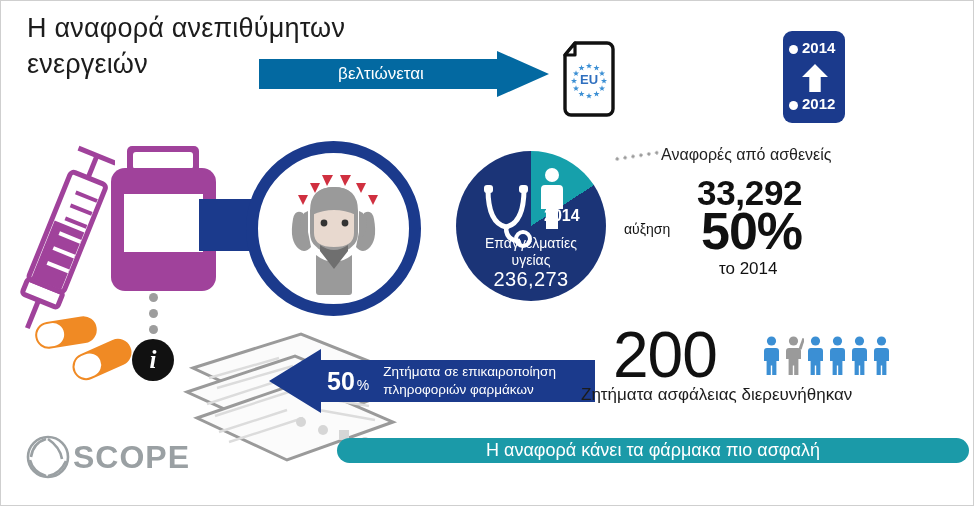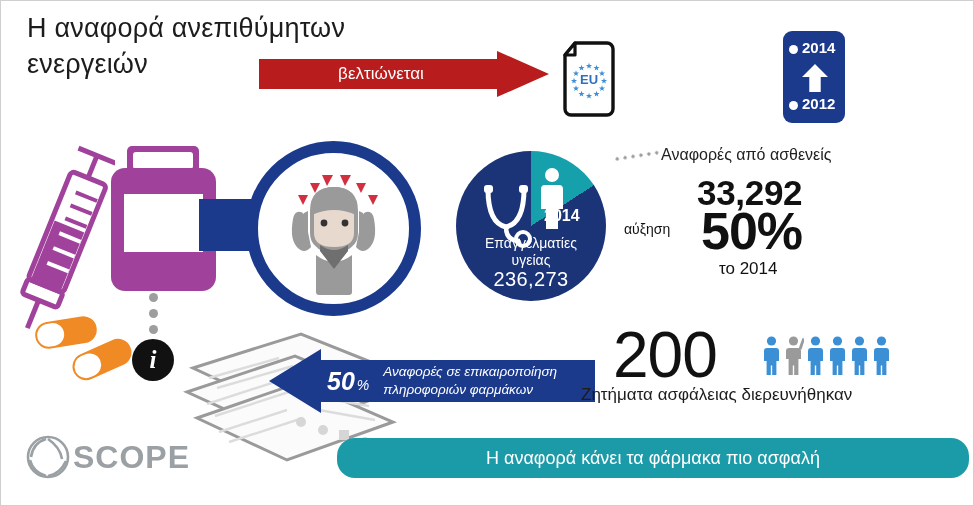--- a/index.html
+++ b/index.html
@@ -18,21 +18,21 @@
   
   #title{
     left:26px;top:10px;width:430px;
     font-size:27px;line-height:1.33;
     color:#1c1c1c;letter-spacing:.2px;
   }
 
   
   #improving-arrow{
     left:258px;top:50px;width:290px;height:46px;
-    background:#b91c1c;
+    background:#0369a1;
     clip-path:polygon(0 8px,238px 8px,238px 0,290px 23px,238px 46px,238px 38px,0 38px);
     color:#fff;font-size:17px;
     display:flex;align-items:center;justify-content:center;
     padding-right:46px;box-sizing:border-box;
   }
 
   
   #eu-doc{left:560px;top:40px;width:58px;height:76px;}
 
   
@@ -131,34 +131,34 @@
   #patient-num{left:672px;top:172px;font-size:35px;font-weight:700;color:#111;letter-spacing:-.3px;margin-left:24px;}
   #increase-word{left:623px;top:220px;font-size:14px;color:#111;}
   #increase-pct{left:700px;top:200px;font-size:52px;font-weight:700;color:#111;letter-spacing:-1px;}
   #increase-year{left:718px;top:258px;font-size:17px;color:#111;}
 
   
   #update-arrow{
     left:268px;top:348px;width:326px;height:64px;
     background:#1b3a8c;
     clip-path:polygon(0 32px,52px 0,52px 11px,326px 11px,326px 53px,52px 53px,52px 64px);
-    display:flex;align-items:center;color:#fff;font-style:italic;
+    display:flex;align-items:center;color:#fff;
   }
   #update-pct{margin-left:58px;font-size:25px;font-weight:700;line-height:1;}
   #update-pct .sm{font-size:14px;font-weight:400;margin-left:2px;}
   #update-text{margin-left:14px;font-size:13.5px;line-height:1.35;}
 
   
   #safety-num{left:612px;top:322px;font-size:64px;font-weight:400;color:#111;letter-spacing:-1px;line-height:1;}
   #people-row{left:760px;top:334px;display:flex;gap:1px;}
   #safety-label{left:580px;top:384px;font-size:17px;color:#1c1c1c;}
 
   
   #teal-banner{
-    left:336px;top:437px;width:632px;height:40px;border-radius:18px;
+    left:336px;top:437px;width:632px;height:25px;border-radius:18px;
     background:#1b9aa8;color:#fff;font-size:18px;
     display:flex;align-items:center;justify-content:center;
   }
 
   
   #logo{left:22px;top:428px;width:190px;height:56px;display:flex;align-items:center;}
   #logo-text{font-size:32px;font-weight:700;color:#9aa0a3;letter-spacing:1px;}
 </style>
 </head>
 <body>
@@ -330,21 +330,21 @@
   <div class="abs" id="patient-num">33,292</div>
   <div class="abs" id="increase-word">αύξηση</div>
   <div class="abs" id="increase-pct">50%</div>
   <div class="abs" id="increase-year">το 2014</div>
 
   <div class="abs" id="update-arrow">
     <div id="update-pct">
       <span>50</span><span class="sm">%</span>
     </div>
     <div id="update-text">
-      <div>Αναφορές σε επικαιροποίηση</div>
+      <div>Ζητήματα σε επικαιροποίηση</div>
       <div>πληροφοριών φαρμάκων</div>
     </div>
   </div>
 
   <div class="abs" id="safety-num">200</div>
   <div class="abs" id="people-row">
       <svg width="21" height="40" viewBox="0 0 21 40">
         <circle cx="10.5" cy="6" r="4.6" fill="#3b8fd4"></circle>
         <path d="M6 13 h9 a3 3 0 0 1 3 3 v10 h-2.6 v14 h-4.2 v-9.5 h-1.4 v9.5 h-4.2 v-14 h-2.6 v-10 a3 3 0 0 1 3 -3 Z" fill="#3b8fd4"></path>
       </svg>

